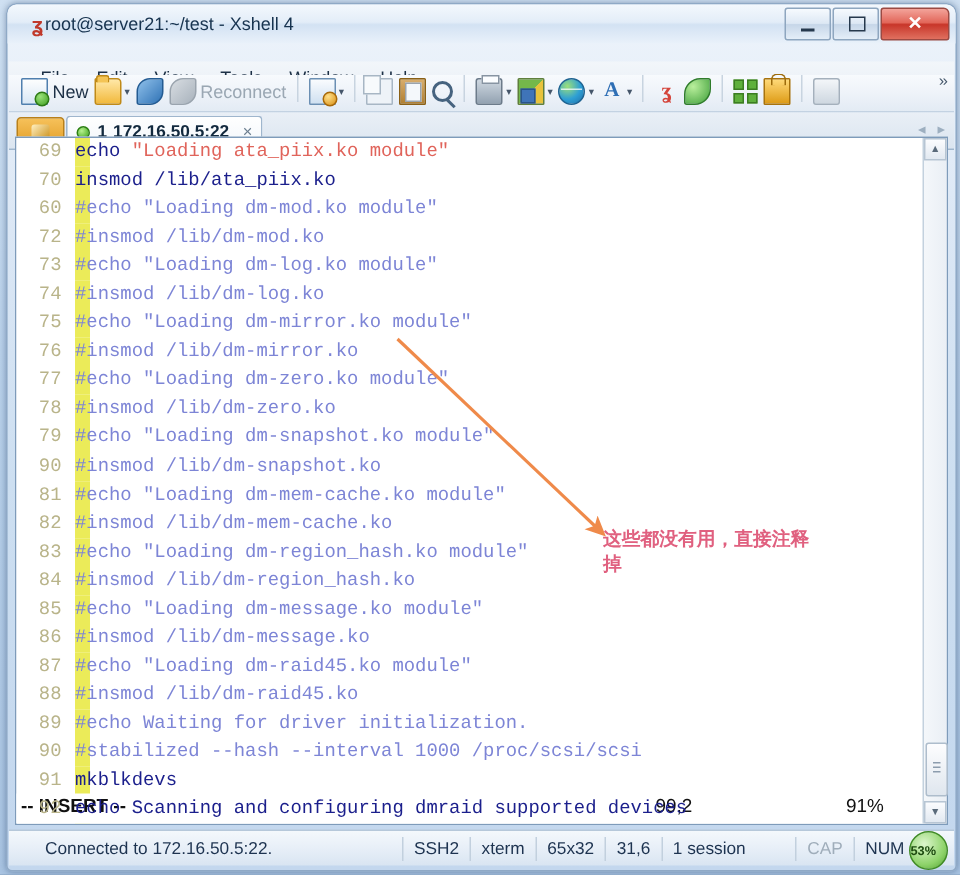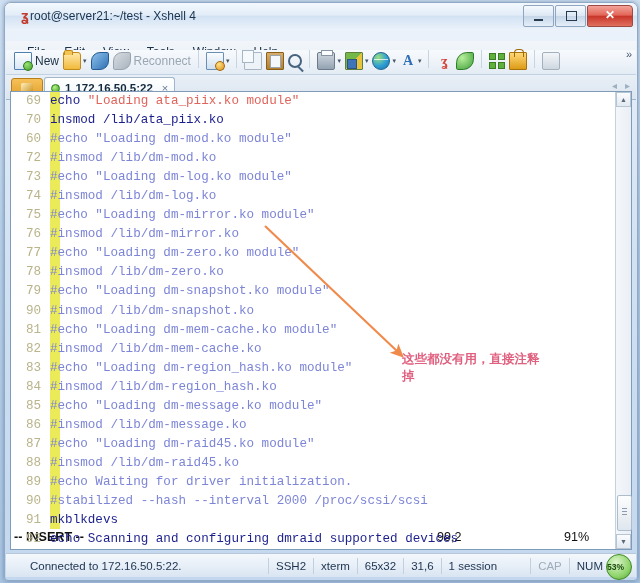--- a/index.html
+++ b/index.html
@@ -323,21 +323,21 @@
           <div class="row"><span class="cursorcol"></span><span class="txt"><span class="ln">90</span><span class="gap"></span><span class="cmt">#insmod /lib/dm-snapshot.ko</span></span></div>
           <div class="row"><span class="cursorcol"></span><span class="txt"><span class="ln">81</span><span class="gap"></span><span class="cmt">#echo "Loading dm-mem-cache.ko module"</span></span></div>
           <div class="row"><span class="cursorcol"></span><span class="txt"><span class="ln">82</span><span class="gap"></span><span class="cmt">#insmod /lib/dm-mem-cache.ko</span></span></div>
           <div class="row"><span class="cursorcol"></span><span class="txt"><span class="ln">83</span><span class="gap"></span><span class="cmt">#echo "Loading dm-region_hash.ko module"</span></span></div>
           <div class="row"><span class="cursorcol"></span><span class="txt"><span class="ln">84</span><span class="gap"></span><span class="cmt">#insmod /lib/dm-region_hash.ko</span></span></div>
           <div class="row"><span class="cursorcol"></span><span class="txt"><span class="ln">85</span><span class="gap"></span><span class="cmt">#echo "Loading dm-message.ko module"</span></span></div>
           <div class="row"><span class="cursorcol"></span><span class="txt"><span class="ln">86</span><span class="gap"></span><span class="cmt">#insmod /lib/dm-message.ko</span></span></div>
           <div class="row"><span class="cursorcol"></span><span class="txt"><span class="ln">87</span><span class="gap"></span><span class="cmt">#echo "Loading dm-raid45.ko module"</span></span></div>
           <div class="row"><span class="cursorcol"></span><span class="txt"><span class="ln">88</span><span class="gap"></span><span class="cmt">#insmod /lib/dm-raid45.ko</span></span></div>
           <div class="row"><span class="cursorcol"></span><span class="txt"><span class="ln">89</span><span class="gap"></span><span class="cmt">#echo Waiting for driver initialization.</span></span></div>
-          <div class="row"><span class="cursorcol"></span><span class="txt"><span class="ln">90</span><span class="gap"></span><span class="cmt">#stabilized --hash --interval 2000 /proc/scsi/scsi</span></span></div>
+          <div class="row"><span class="cursorcol"></span><span class="txt"><span class="ln">90</span><span class="gap"></span><span class="cmt">#stabilized --hash --interval 1000 /proc/scsi/scsi</span></span></div>
           <div class="row"><span class="cursorcol"></span><span class="txt"><span class="ln">91</span><span class="gap"></span><span class="code">mkblkdevs</span></span></div>
           <div class="row"><span class="cursorcol"></span><span class="txt"><span class="ln">92</span><span class="gap"></span><span class="code">echo Scanning and configuring dmraid supported devices</span></span></div>
         </div>
 
       <div class="vimstatus">
         <span class="ins">-- INSERT --</span>
         <span class="pos">99,2</span>
         <span class="pct">91%</span>
       </div>
 

